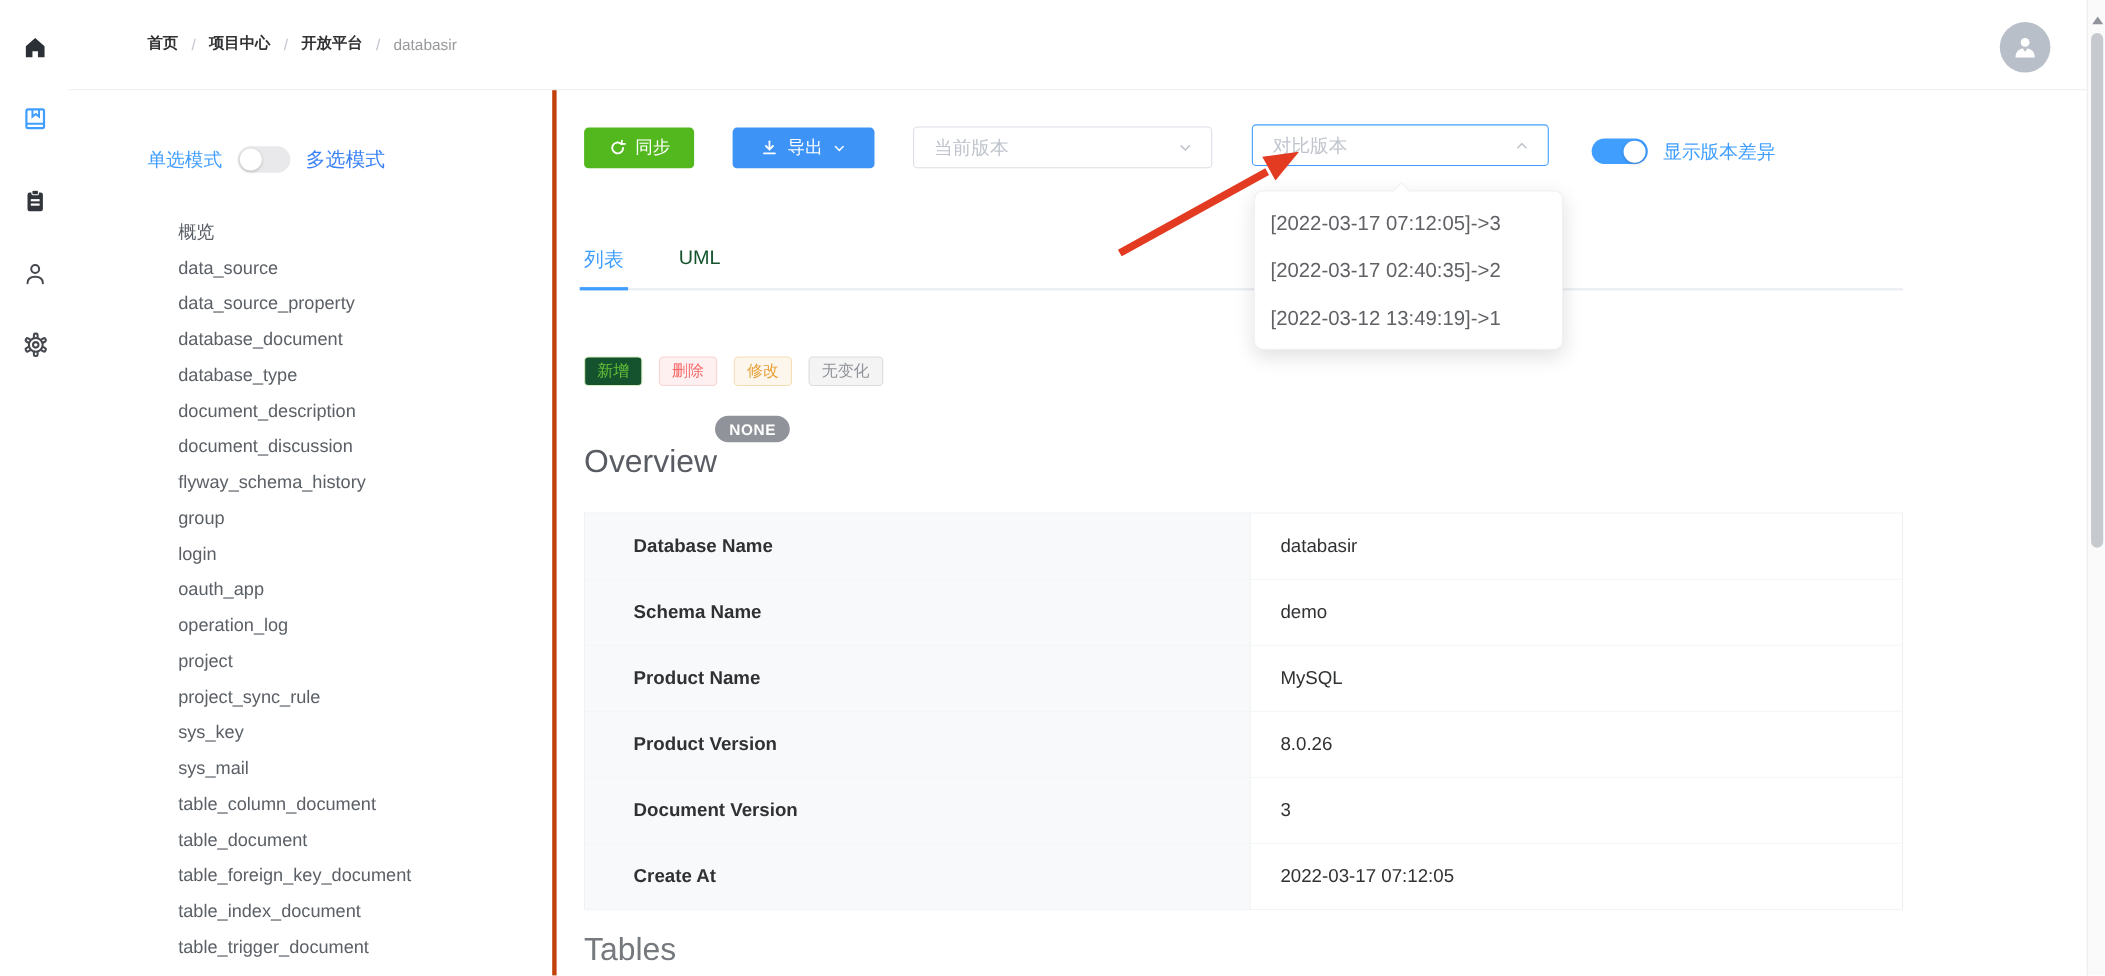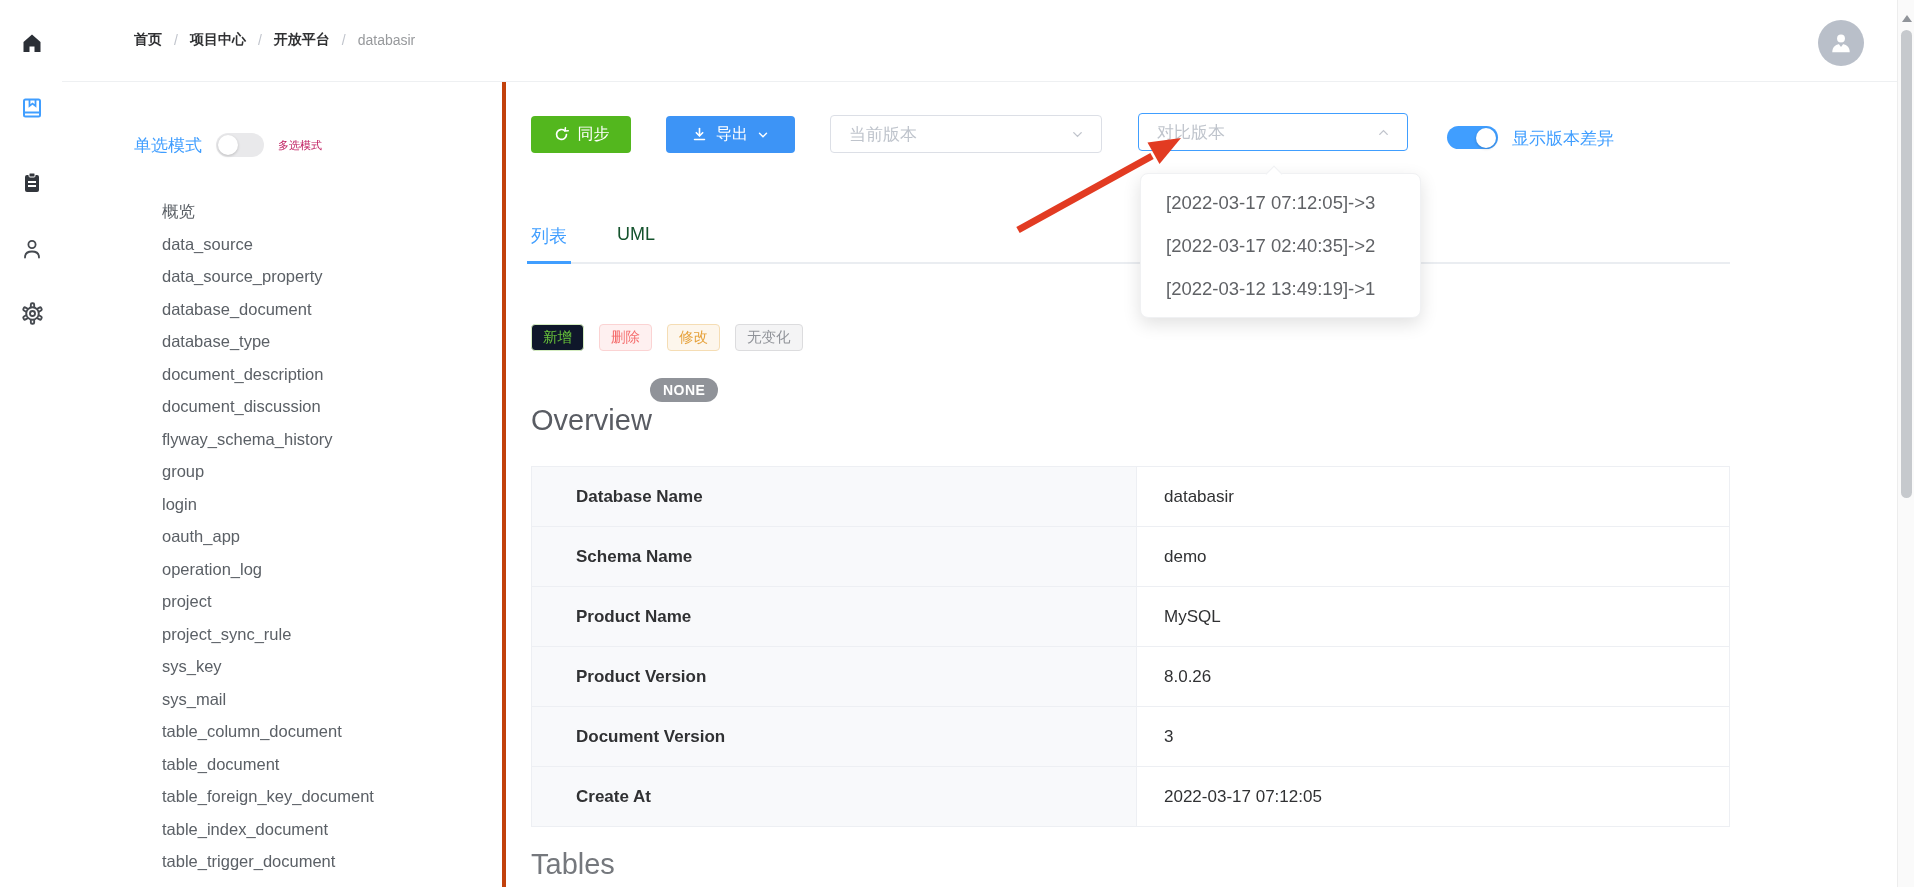--- a/index.html
+++ b/index.html
@@ -16,21 +16,21 @@
   .breadcrumb { position:absolute; left:72px; top:31px; display:flex; align-items:center; gap:12px; font-size:14px; color:#303133; }
   .crumb { cursor:pointer; color:#97999c; }
   .crumb.strong { font-weight:bold; color:#303133; }
   .crumb-sep { color:#c0c4cc; }
   .avatar { position:absolute; right:33px; top:20px; width:46px; height:46px; border-radius:50%; background:#b9bfc9; display:flex; align-items:center; justify-content:center; cursor:pointer; }
 
   
   .sidebar { position:absolute; left:62px; top:82px; width:444px; height:805px; border-right:4px solid #c2410c; overflow:hidden; }
   .mode-row { position:absolute; left:72px; top:49px; height:28px; display:flex; align-items:center; gap:14px; }
   .mode-label-left { color:#409eff; font-size:17px; cursor:pointer; }
-  .mode-label-right { color:#be185d; font-size:11px; cursor:pointer; }
+  .mode-label-right { color:#3b82f6; font-size:18px; cursor:pointer; }
   .switch { position:relative; width:48px; height:24px; border-radius:12px; cursor:pointer; }
   .switch.off { background:#e9e9eb; }
   .switch.on { background:#409eff; }
   .switch .knob { position:absolute; top:2px; width:20px; height:20px; border-radius:50%; background:#fff; box-shadow:0 1px 3px rgba(0,0,0,.2); }
   .switch.off .knob { left:2px; }
   .switch.on .knob { right:2px; }
   .table-list { position:absolute; left:100px; top:113px; }
   .table-list .tbl-item { height:32.5px; line-height:32.5px; font-size:16.5px; color:#5b6066; cursor:pointer; white-space:nowrap; }
 
   
@@ -46,37 +46,37 @@
   .diff-toggle { position:absolute; left:941px; top:44px; width:51px; height:23px; border-radius:12px; }
   .diff-label { position:absolute; left:1006px; top:45px; font-size:17px; color:#409eff; cursor:pointer; }
 
   .tabs-row { position:absolute; left:25px; top:142px; width:1199px; border-bottom:2px solid #eaedf1; display:flex; gap:50px; }
   .tab { position:relative; padding-bottom:14px; font-size:18px; color:#14532d; cursor:pointer; }
   .tab.active { color:#409eff; }
   .tab.active::after { content:""; position:absolute; left:-4px; right:-4px; bottom:-2px; height:3px; background:#409eff; }
 
   .legend-row { position:absolute; left:25px; top:242px; display:flex; gap:15px; }
   .tag { height:27px; padding:0 11px; display:flex; align-items:center; border-radius:4px; font-size:14.5px; border:1px solid transparent; }
-  .tag-success { color:#67c23a; background:#0f172a; border-color:#d4ecc0; }
+  .tag-success { color:#67c23a; background:#14532d; border-color:#d4ecc0; }
   .tag-danger  { color:#f56c6c; background:#fef0f0; border-color:#fbd3d3; }
   .tag-warning { color:#e6a23c; background:#fdf6ec; border-color:#f5ddb4; }
   .tag-info    { color:#909399; background:#f4f4f5; border-color:#dcdcde; }
 
   .none-badge { position:absolute; left:144px; top:296px; height:24px; padding:0 13px; border-radius:12px; background:#909399; color:#fff; font-weight:bold; font-size:14px; letter-spacing:.5px; display:flex; align-items:center; }
   .overview-title { position:absolute; left:25px; top:322px; font-size:29px; color:#595c63; }
   .info-table { position:absolute; left:25px; top:384px; width:1199px; border:1px solid #edeff3; border-bottom:none; }
   .info-row { display:flex; height:60px; border-bottom:1px solid #edeff3; }
   .info-label { width:605px; background:#f8f9fb; display:flex; align-items:center; padding-left:44px; font-weight:bold; font-size:17px; color:#303133; border-right:1px solid #edeff3; }
   .info-value { flex:1; background:#fff; display:flex; align-items:center; padding-left:27px; font-size:17px; color:#303133; }
   .tables-title { position:absolute; left:25px; top:766px; font-size:29px; color:#75787d; }
 
   
   .dropdown { position:absolute; left:1140px; top:173px; width:281px; background:#fff; border:1px solid #f0f1f3; border-radius:8px; box-shadow:0 6px 18px rgba(0,0,0,.12); padding:7px 0; z-index:5; }
   .dropdown .caret { position:absolute; left:127px; top:-6px; width:12px; height:12px; background:#fff; transform:rotate(45deg); border-left:1px solid #f0f1f3; border-top:1px solid #f0f1f3; }
-  .dd-item { height:43px; line-height:43px; padding-left:25px; font-size:18.5px; color:#606266; cursor:pointer; white-space:nowrap; }
+  .dd-item { height:43px; line-height:43px; padding-left:14px; font-size:18.5px; color:#606266; cursor:pointer; white-space:nowrap; }
 
   
   .annotation-arrow { position:absolute; left:1000px; top:128px; z-index:6; pointer-events:none; }
 
   
   .scrollbar { position:absolute; right:0; top:0; width:17px; height:887px; background:#fafafa; border-left:1px solid #ededed; }
   .scroll-up { position:absolute; left:4px; top:15px; width:0; height:0; border-left:5px solid transparent; border-right:5px solid transparent; border-bottom:7px solid #90949a; }
   .scroll-thumb { position:absolute; left:3px; top:30px; width:11px; height:468px; border-radius:6px; background:#c6c9cd; cursor:pointer; }
 </style>
 </head>

